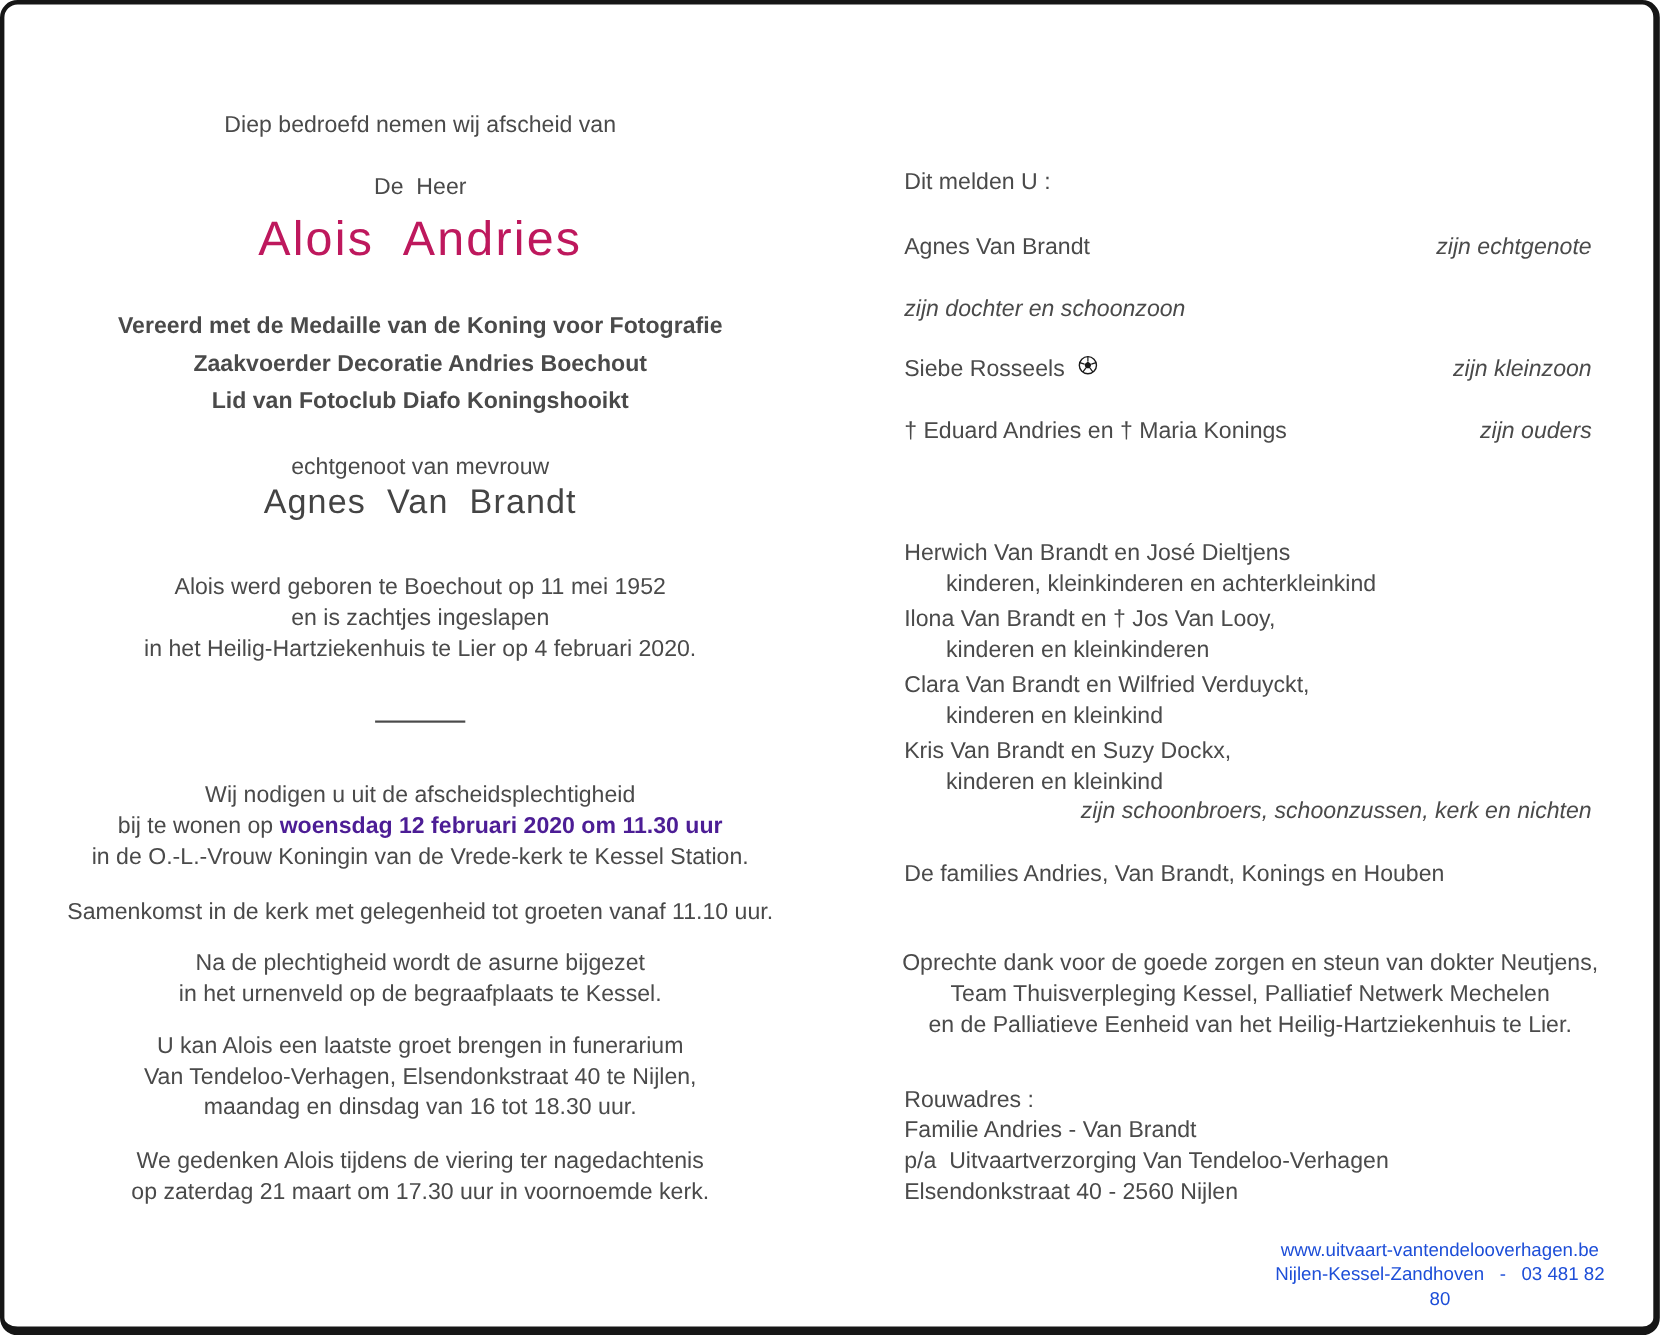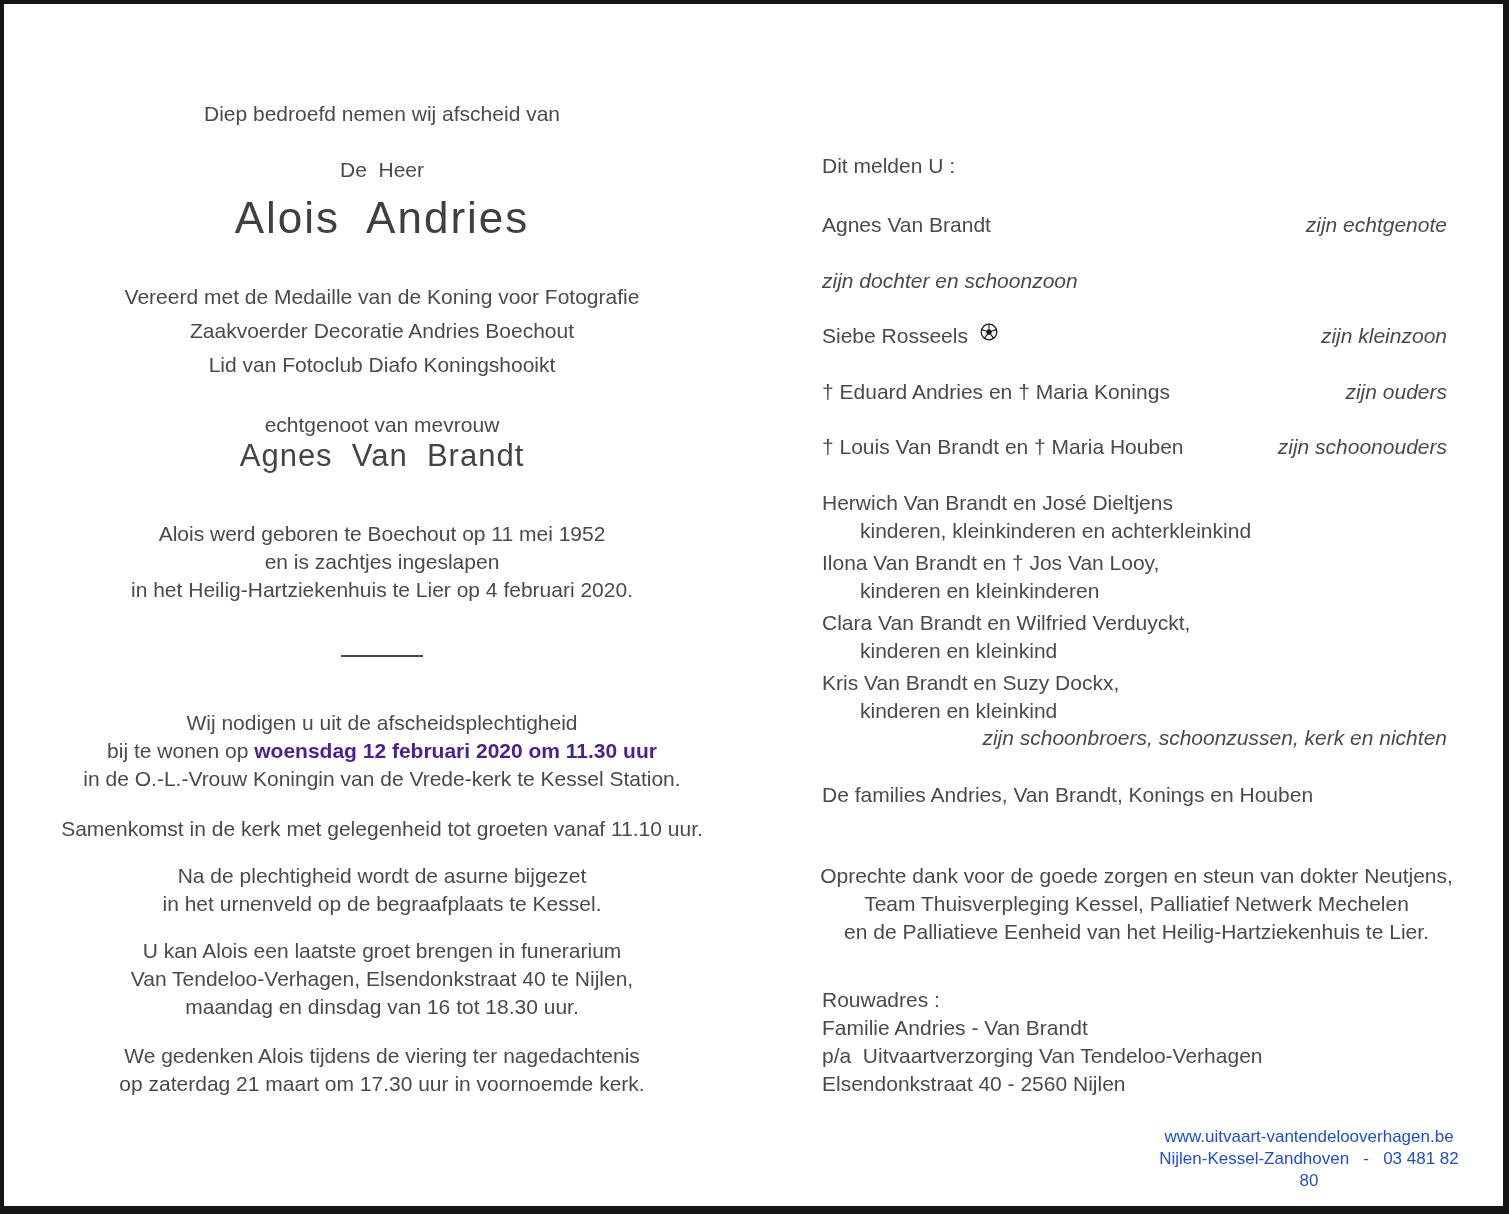--- a/index.html
+++ b/index.html
@@ -8,28 +8,29 @@
     width: 1509px;
     height: 1214px;
     box-sizing: border-box;
     background: #ffffff;
     border-style: solid;
     border-color: #161616;
     border-width: 4px 6px 8px 4px;
     font-family: "Liberation Sans", sans-serif;
     color: #4a4a4a;
     overflow: hidden;
+    border-radius: 16px;
   }
   [data-bind] { white-space: pre-wrap; }
   .blk { position: absolute; font-size: 21px; line-height: 28px; }
   .lc  { left: 40px; width: 676px; text-align: center; }
   .rc  { left: 818px; width: 625px; text-align: left; }
-  .big-name   { font-size: 44px; line-height: 52px; letter-spacing: 2px; color: #404040; }
+  .big-name   { font-size: 44px; line-height: 52px; letter-spacing: 2px; color: #be185d; }
   .spouse-name{ font-size: 31px; line-height: 40px; letter-spacing: 1px; color: #444444; }
-  .honors div { line-height: 34px; }
+  .honors div { line-height: 34px; font-weight: bold; }
   .b { font-weight: 700; color: #4c1d95; }
   .divider {
     position: absolute; top: 651px; left: 337px; width: 82px; height: 0;
     border-top: 2px solid #4a4a4a;
   }
   .rel-row { display: flex; justify-content: space-between; align-items: baseline; }
   .rel-row .rel { font-style: italic; text-align: right; }
   .names-cell { display: inline-flex; align-items: flex-start; }
   .soccer { margin-left: 12px; position: relative; top: 1px; }
   .grp { margin-bottom: 4px; }
@@ -105,24 +106,20 @@
         <polygon points="12,7.6 16.2,10.7 14.6,15.6 9.4,15.6 7.8,10.7" fill="#1a1a1a"></polygon>
         <path d="M12 1.6 L12 7.6 M16.2 10.7 L21.9 8.8 M14.6 15.6 L18.2 20.5 M9.4 15.6 L5.8 20.5 M7.8 10.7 L2.1 8.8" stroke="#1a1a1a" stroke-width="1.5" fill="none"></path>
       </svg>
     </span>
     <span class="rel" data-bind="right.relations.2.relation">zijn kleinzoon</span>
   </div>
   <div class="blk rc rel-row" style="top:374px">
     <span data-bind="right.relations.3.names">† Eduard Andries en † Maria Konings</span>
     <span class="rel" data-bind="right.relations.3.relation">zijn ouders</span>
   </div>
-  <div class="blk rc rel-row" style="top:429px">
-    <span data-bind="right.relations.4.names">† Louis Van Brandt en † Maria Houben</span>
-    <span class="rel" data-bind="right.relations.4.relation">zijn schoonouders</span>
-  </div>
 
   <div class="blk rc" style="top:485px">
     <div class="grp">
       <div data-bind="right.family_groups.0.names">Herwich Van Brandt en José Dieltjens</div>
       <div class="gsub" data-bind="right.family_groups.0.sub">kinderen, kleinkinderen en achterkleinkind</div>
     </div>
     <div class="grp">
       <div data-bind="right.family_groups.1.names">Ilona Van Brandt en † Jos Van Looy,</div>
       <div class="gsub" data-bind="right.family_groups.1.sub">kinderen en kleinkinderen</div>
     </div>

